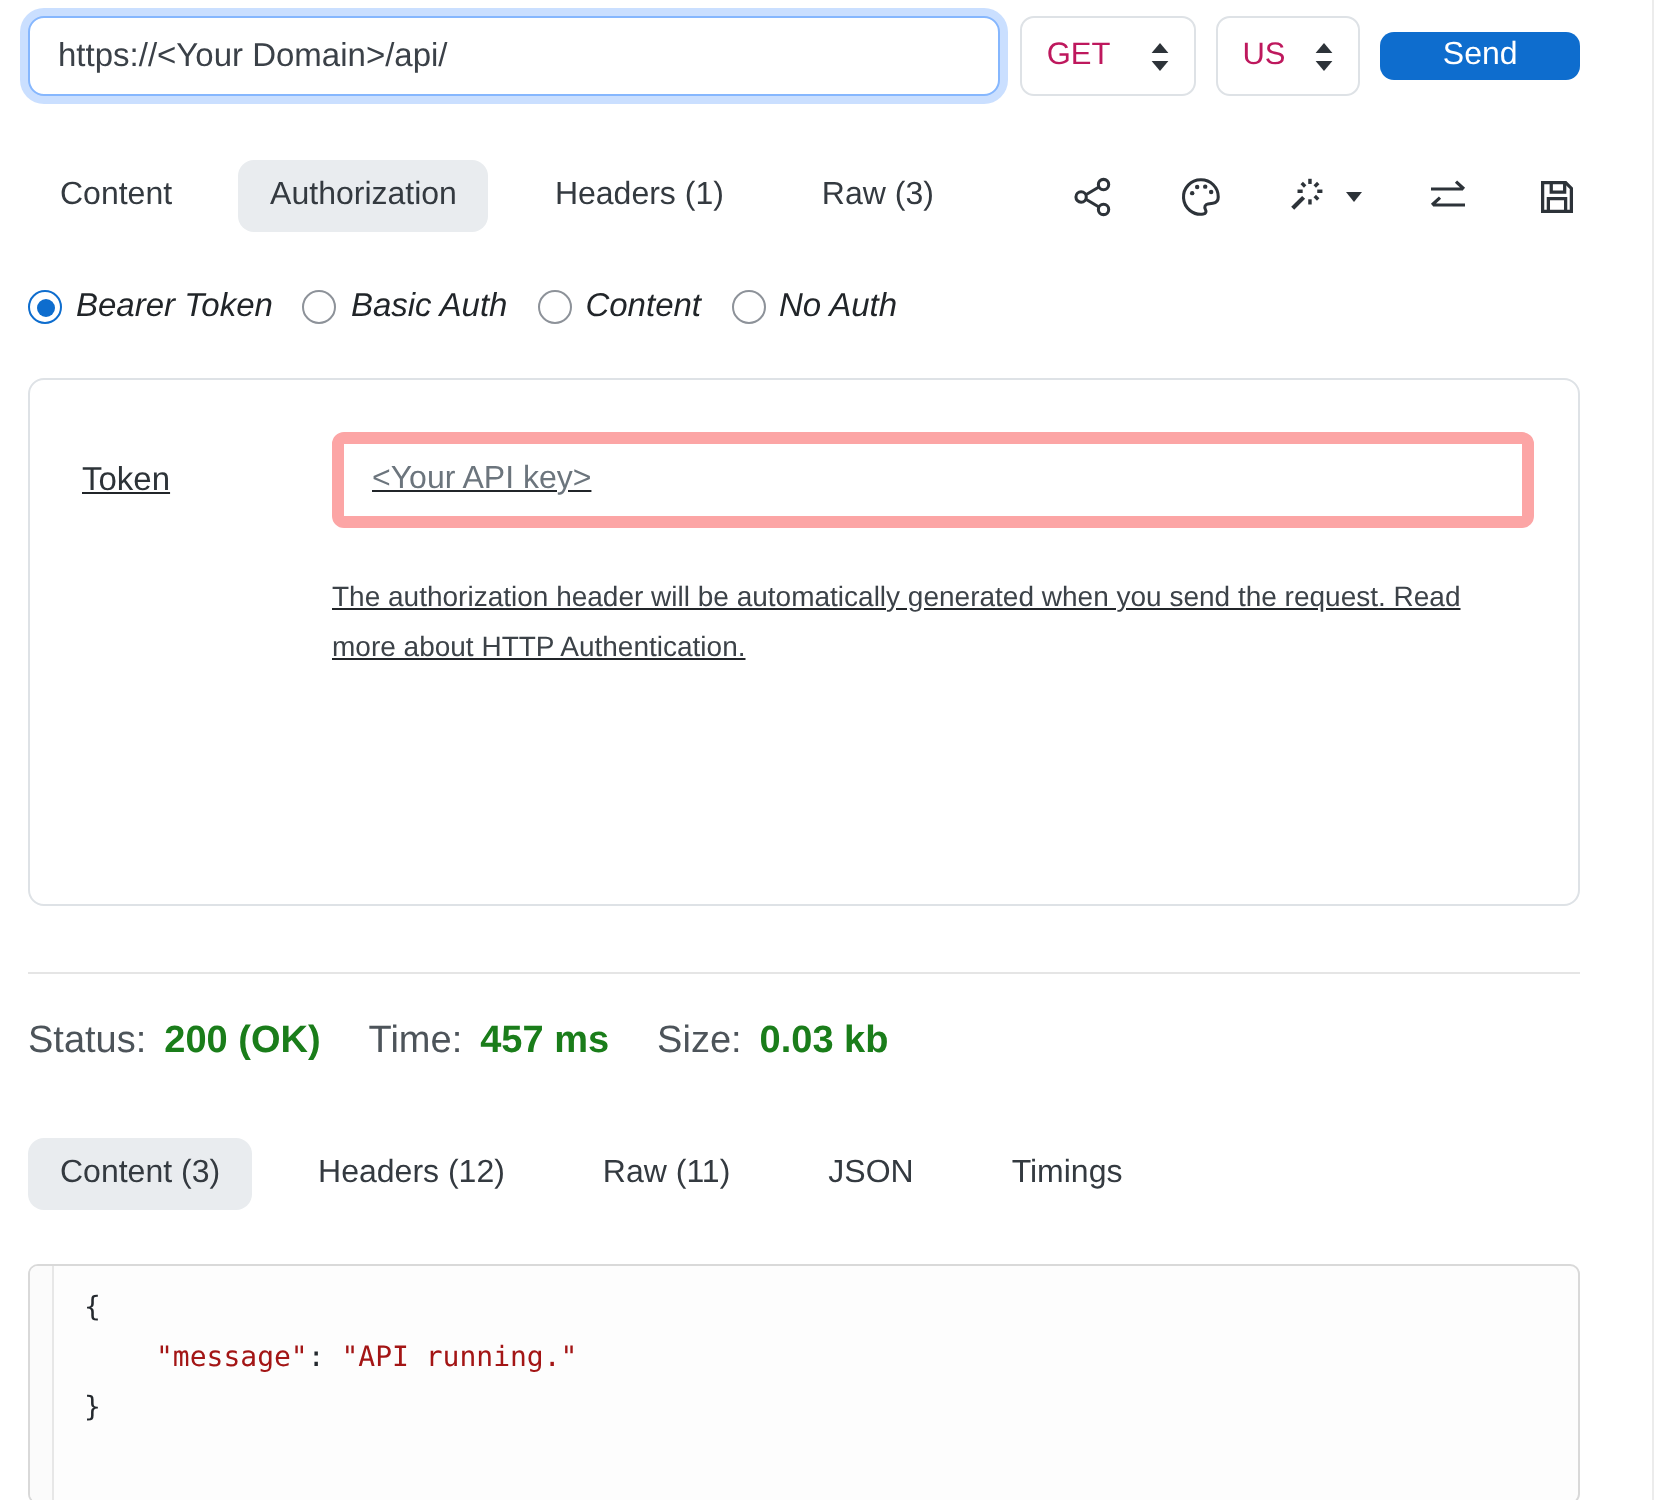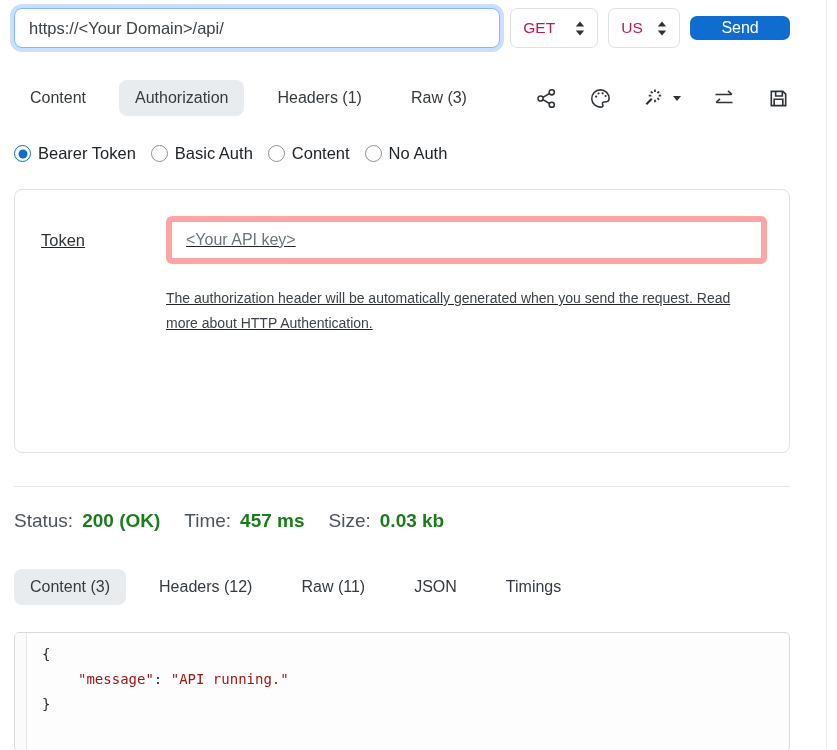--- a/index.html
+++ b/index.html
@@ -23,21 +23,21 @@
 
   
   .tabs-row { display:flex; align-items:center; gap:17px; margin:32px 47px 0 14px; }
   .tab { padding:9px 16px; font-size:16px; color:#343a40; border-radius:8px; cursor:pointer; white-space:nowrap; }
   .tab.active { background:var(--tab-active-bg,#e9ecef); }
   .toolbar { margin-left:auto; display:flex; align-items:center; gap:31px; }
   .tool { display:flex; align-items:center; cursor:pointer; }
   .tool svg { display:block; }
 
   
-  .auth-row { display:flex; align-items:flex-end; gap:15px; margin:28px 14px 0 14px; }
+  .auth-row { display:flex; align-items:flex-end; gap:15px; margin:28px 14px 0 14px;font-style:italic; }
   .auth-opt { display:flex; align-items:center; gap:7px; cursor:pointer; font-size:16.5px; color:#212529; }
   .radio { width:17px; height:17px; border-radius:50%; border:1.5px solid #8d9299; background:#fff;
     position:relative; flex:0 0 auto; }
   .radio.checked { border:1.8px solid var(--accent-blue,#0e6dce); }
   .radio.checked::after { content:""; position:absolute; left:50%; top:50%; transform:translate(-50%,-50%);
     width:9px; height:9px; border-radius:50%; background:var(--accent-blue,#0e6dce); }
 
   
   .auth-panel { margin:26px 47px 0 14px; border:1px solid #dee2e6; border-radius:8px; height:264px;
     padding:26px 22px 0 26px;text-decoration:underline; }

